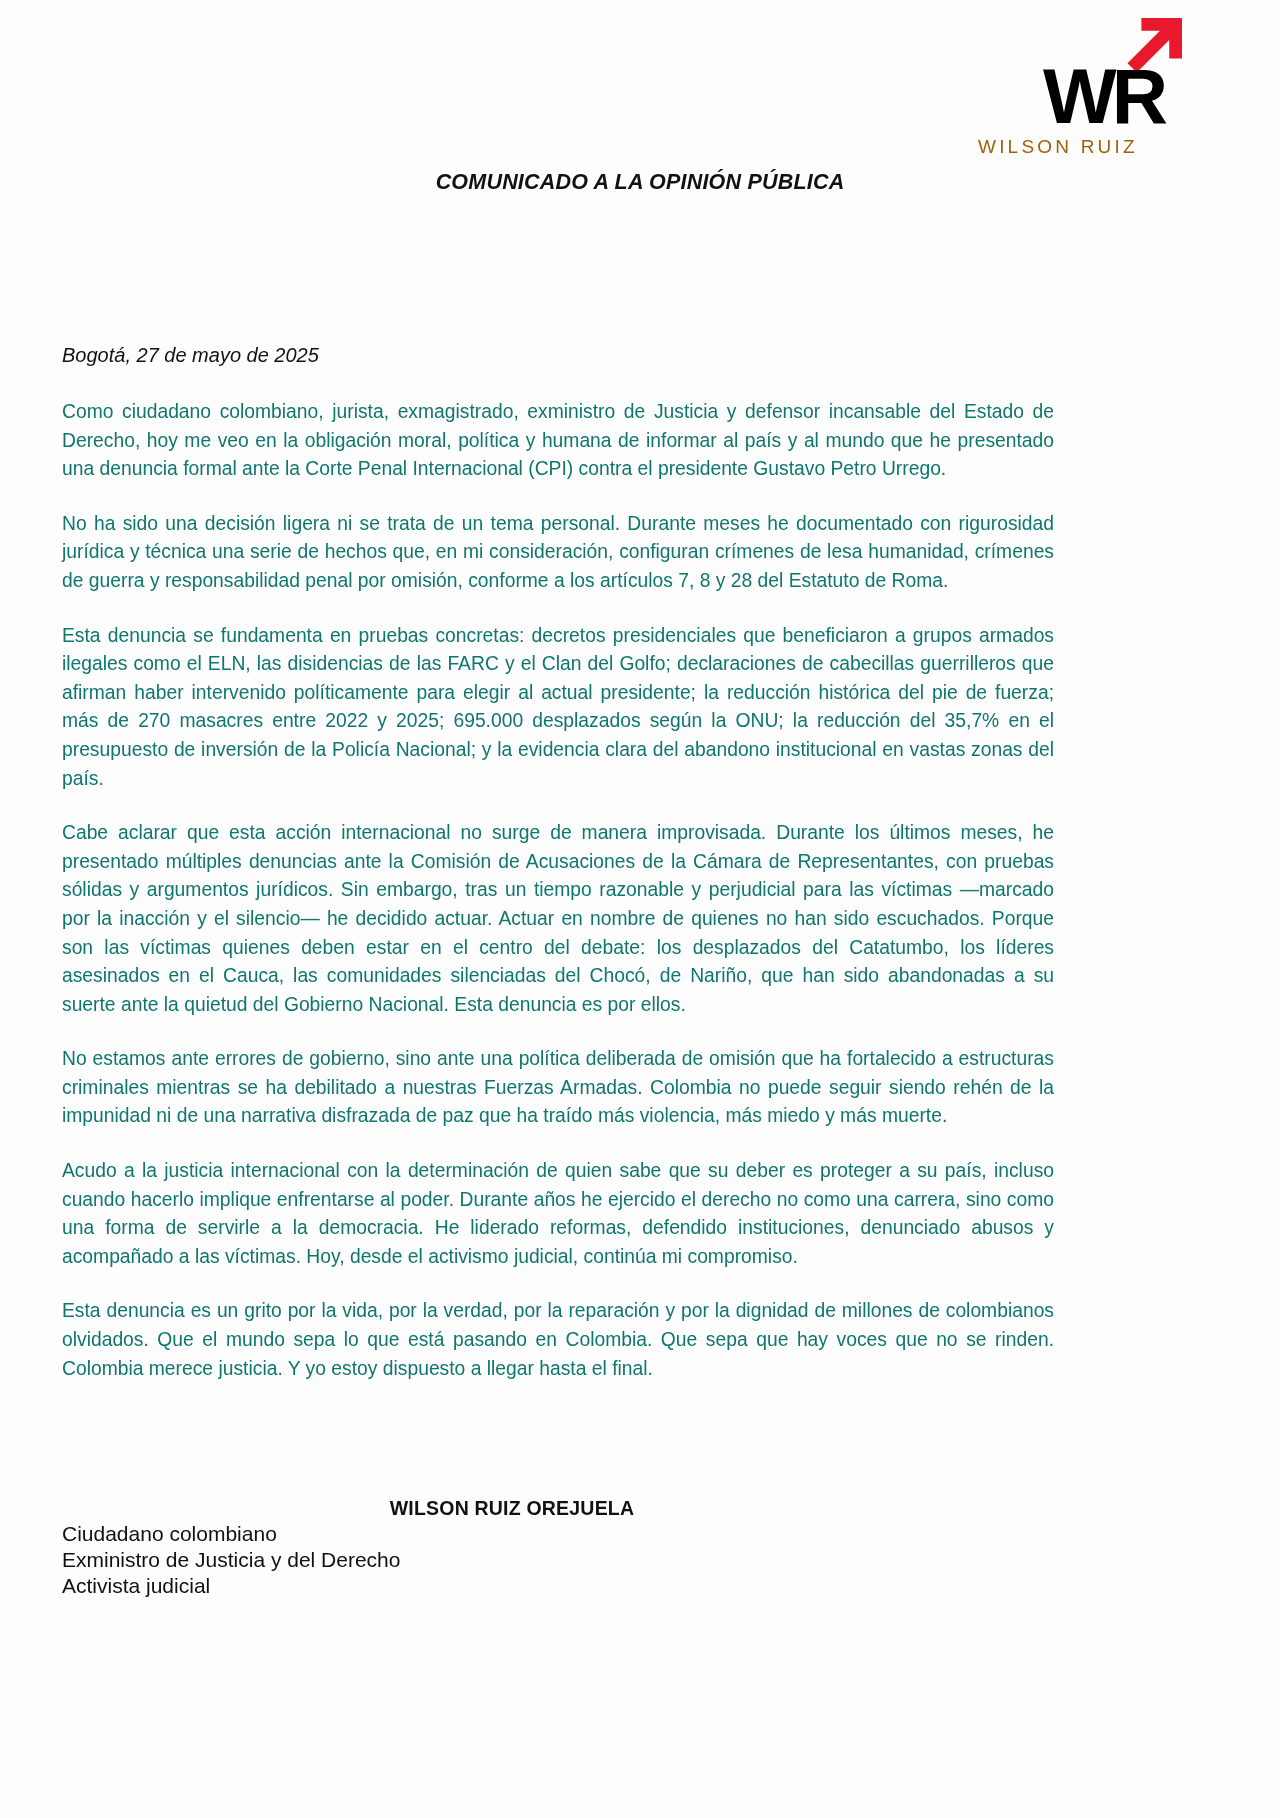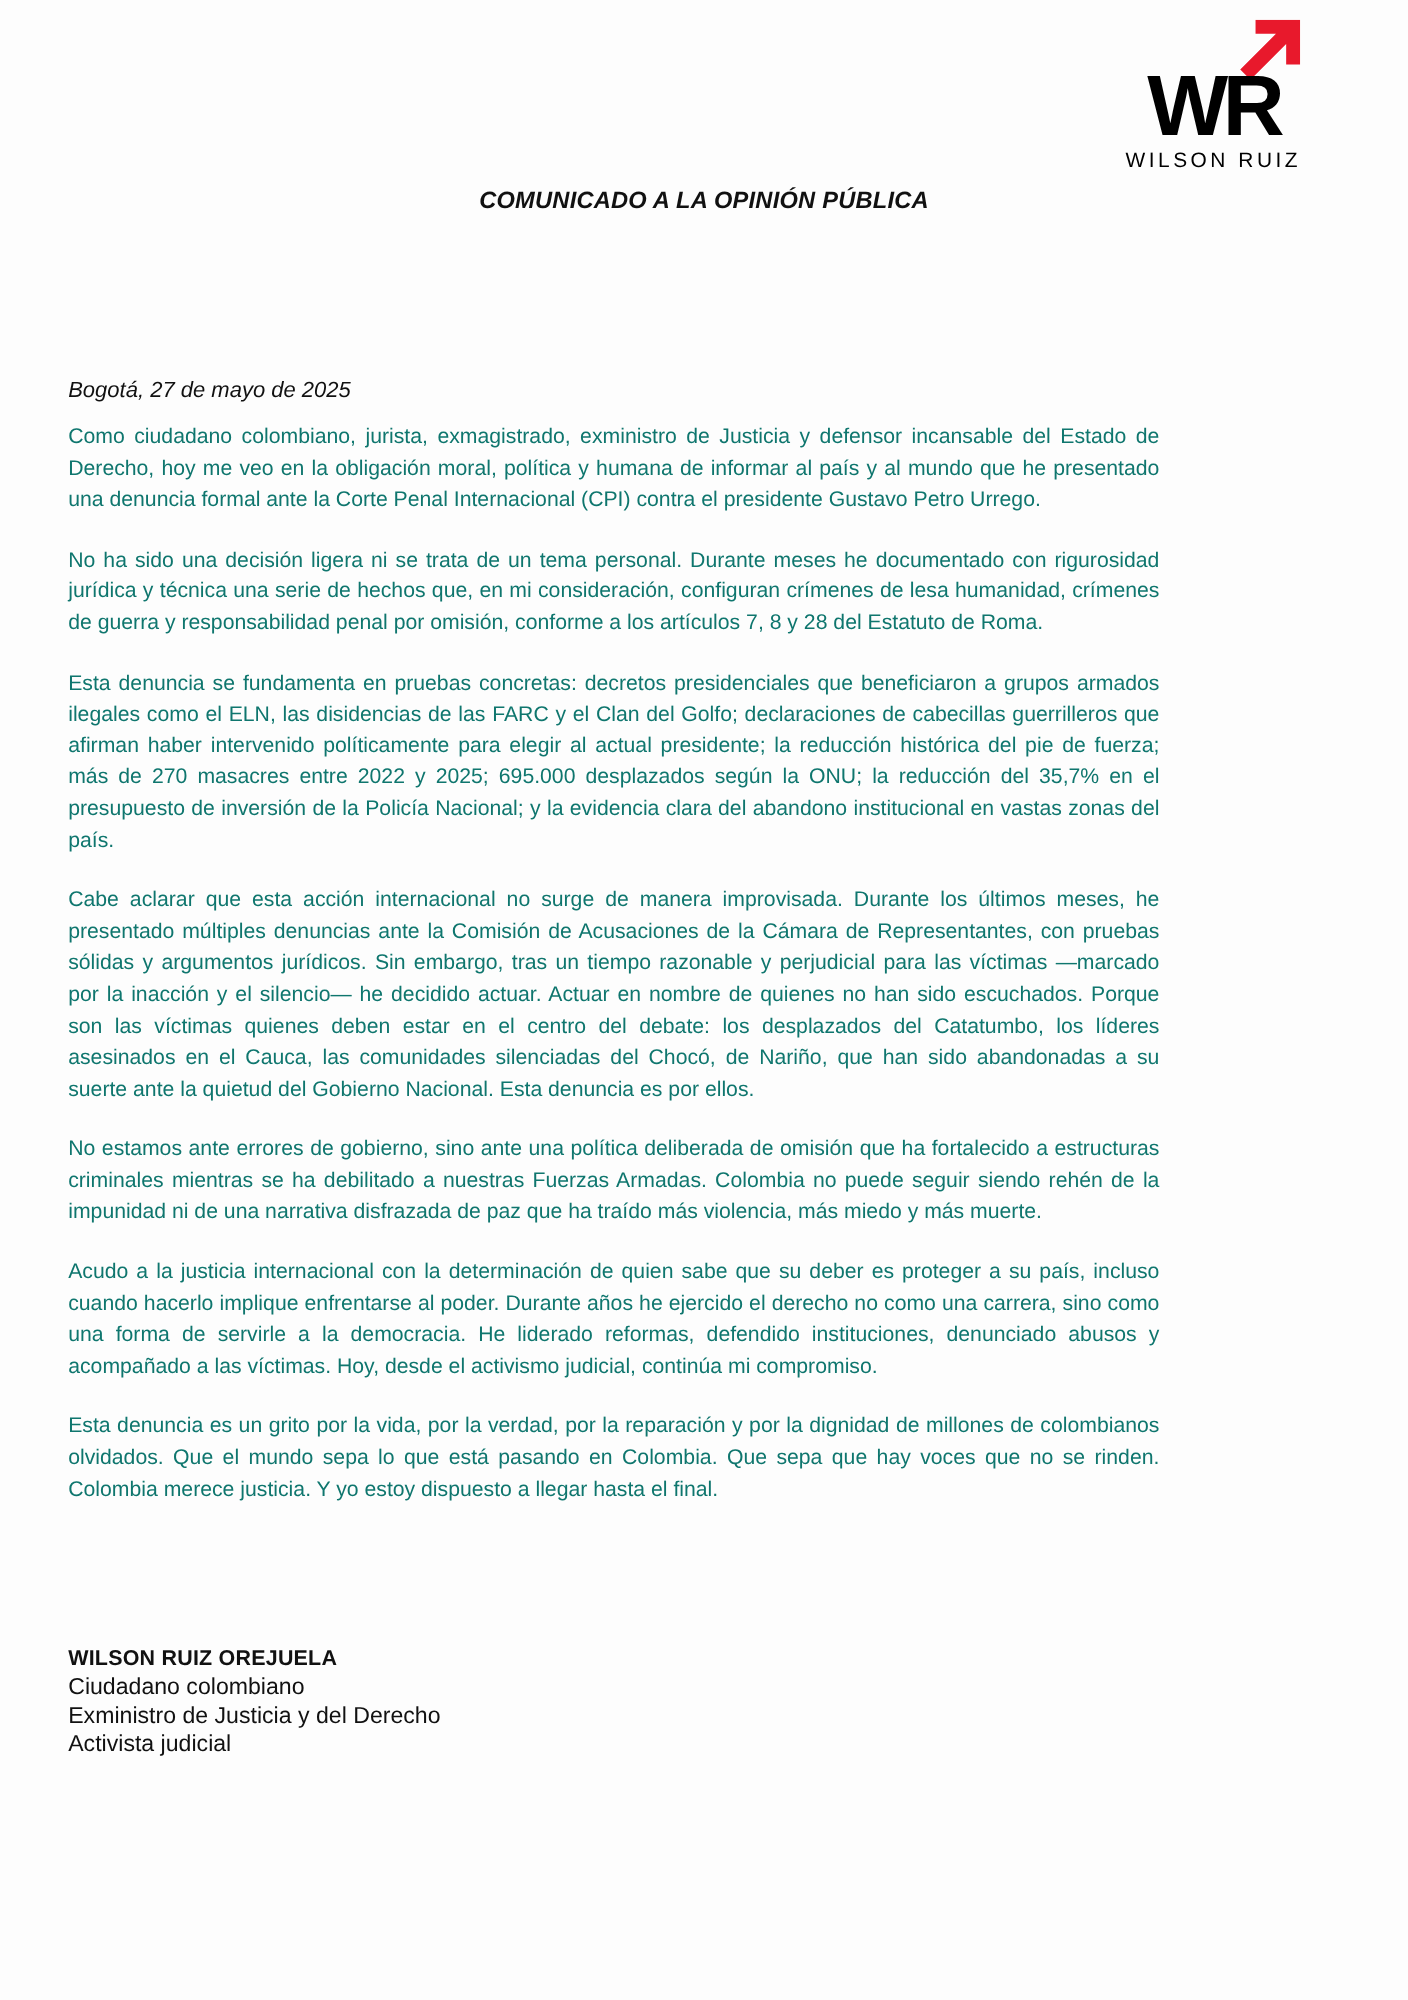--- a/index.html
+++ b/index.html
@@ -57,27 +57,26 @@
     font-size: 78px;
     line-height: 80px;
     letter-spacing: -5px;
     color: #000000;
   }
   .logo-tagline {
     position: absolute;
     left: 0px;
     top: 126px;
     width: 250px;
-    text-align: center;
     font-family: "Liberation Sans", sans-serif;
     font-weight: 400;
     font-size: 19px;
     line-height: 22px;
     letter-spacing: 3.2px;
-    color: #000000;
+    color: #a16207;
   }
 
   
   .doc-title {
     position: absolute;
     top: 170px;
     left: 100px;
     width: 1080px;
     text-align: center;
     font-size: 21.5px;
@@ -103,21 +102,21 @@
   .body-wrap {
     position: absolute;
     top: 342px;
     left: 62px;
     width: 992px;
   }
   .dateline {
     font-style: italic;
     font-size: 20px;
     line-height: 26px;
-    margin: 0 0 16px 0;
+    margin: 0 0 30px 0;
     color: #111111;
   }
   p.para {
     margin: 0 0 26px 0;
     font-size: 19.3px;
     line-height: 28.6px;
     text-align: justify;
     text-justify: inter-word;
     color: #0f766e;
     hyphens: none;
@@ -130,20 +129,21 @@
     top: 1495px;
     left: 62px;
     width: 900px;
   }
   .sig-name {
     font-size: 19.5px;
     font-weight: 700;
     line-height: 26px;
     letter-spacing: 0.2px;
     color: #111111;
+    text-align: center;
   }
   .sig-line {
     font-size: 21px;
     font-weight: 400;
     line-height: 26px;
     color: #111111;
   }
 </style>
 </head>
 <body>

